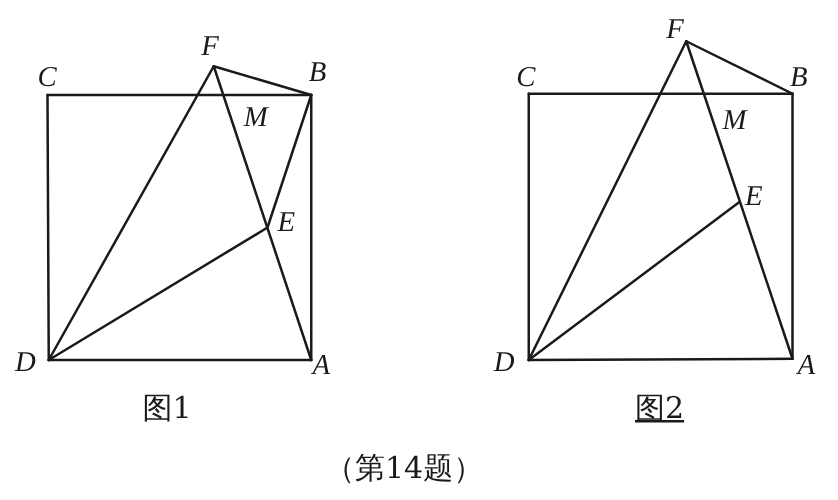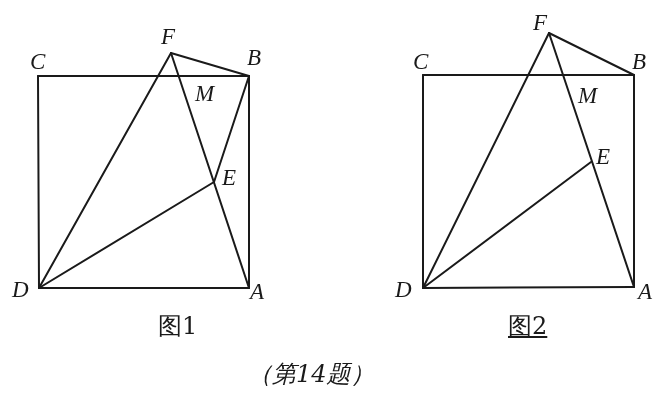--- a/index.html
+++ b/index.html
@@ -44,21 +44,21 @@
       <line class="seg" x1="249" y1="76" x2="214" y2="182"></line>
       <line class="seg" x1="39" y1="288" x2="214" y2="182"></line>
     </svg>
     <span class="pt-label" style="left:30px; top:50px;">C</span>
     <span class="pt-label" style="left:161px; top:25px;">F</span>
     <span class="pt-label" style="left:247px; top:46px;">B</span>
     <span class="pt-label" style="left:195px; top:82px;">M</span>
     <span class="pt-label" style="left:222px; top:166px;">E</span>
     <span class="pt-label" style="left:12px; top:278px;">D</span>
     <span class="pt-label" style="left:250px; top:280px;">A</span>
-    <span class="caption" style="left:114px; top:314px;margin-left:44px;">图1</span>
+    <span class="caption" style="left:114px; top:314px;">图1</span>
   </div>
 
   <div>
     <svg width="670" height="400">
 
       <line class="seg" x1="423" y1="75" x2="634" y2="75"></line>
       <line class="seg" x1="634" y1="75" x2="634" y2="287"></line>
       <line class="seg" x1="634" y1="287" x2="423" y2="288"></line>
       <line class="seg" x1="423" y1="288" x2="423" y2="75"></line>
 
@@ -70,14 +70,14 @@
     <span class="pt-label" style="left:413px; top:50px;">C</span>
     <span class="pt-label" style="left:533px; top:11px;">F</span>
     <span class="pt-label" style="left:632px; top:50px;">B</span>
     <span class="pt-label" style="left:578px; top:84px;">M</span>
     <span class="pt-label" style="left:596px; top:145px;">E</span>
     <span class="pt-label" style="left:395px; top:278px;">D</span>
     <span class="pt-label" style="left:638px; top:280px;">A</span>
     <span class="caption" style="left:508px; top:314px;text-decoration:underline;">图2</span>
   </div>
 
-  <span class="caption" style="left:248px; top:362px;font-style:italic;">（第14题）</span>
+  <span class="caption" style="left:260px; top:362px;">（第14题）</span>
 </div>
 
 </body></html>

